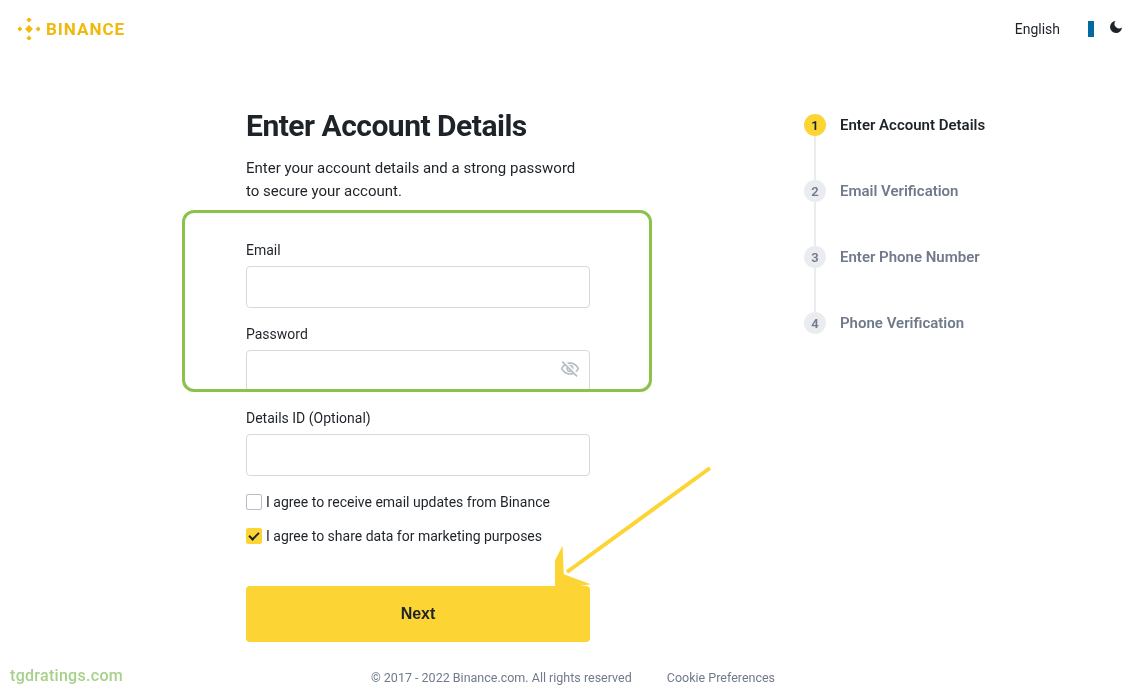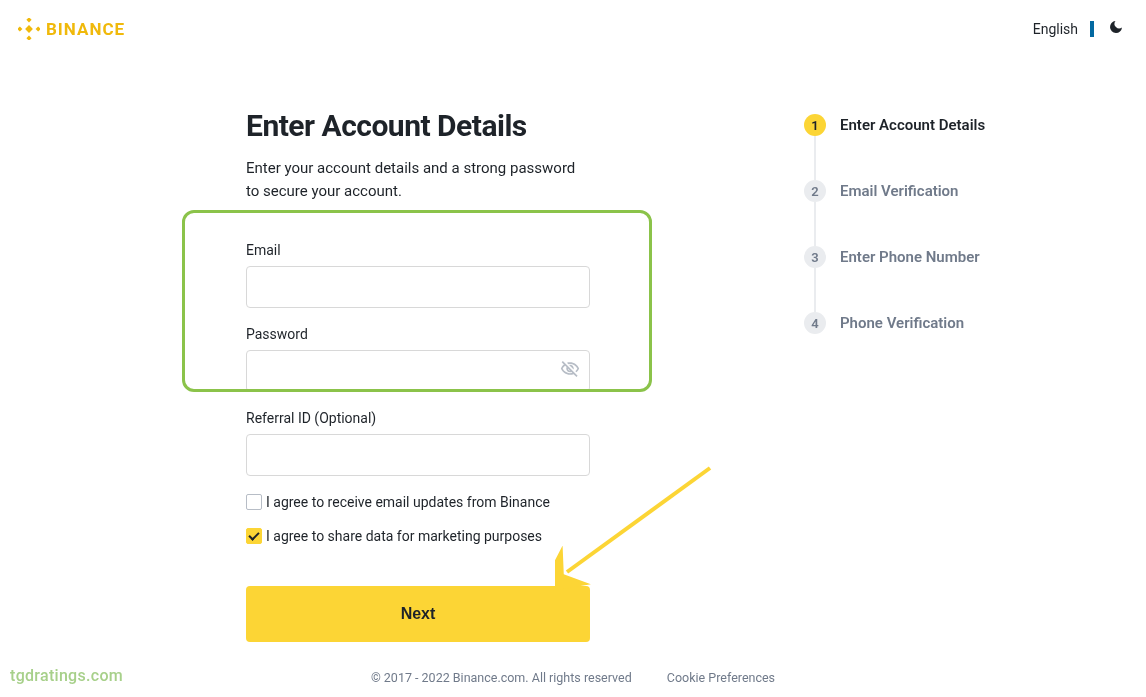--- a/index.html
+++ b/index.html
@@ -30,22 +30,22 @@
   .logo svg { display: block; }
   .header-right {
     display: flex;
     align-items: center;
     gap: 14px;
   }
   .lang {
     font-size: 14px;
     color: #1e2329;
     cursor: pointer;
-    padding-right: 12px;
-    border-right: 4px solid #0369a1;
+    padding-right: 28px;
+    border-right: 6px solid #0369a1;
   }
   .theme-toggle { cursor: pointer; color: #1e2329; }
   .content {
     display: flex;
     padding: 50px 0 0 0;
   }
   .form-col {
     width: 590px;
     padding-left: 246px;
   }
@@ -244,21 +244,21 @@
         <input class="text-input" type="password" value="" style="">
         <span class="eye-icon">
           <svg width="20" height="20" viewBox="0 0 24 24" fill="currentColor">
             <path d="M12 6c3.79 0 7.17 2.13 8.82 5.5-.59 1.22-1.42 2.27-2.41 3.12l1.41 1.41c1.39-1.23 2.49-2.77 3.18-4.53C21.27 7.11 17 4 12 4c-1.27 0-2.49.2-3.64.57l1.65 1.65C10.66 6.09 11.32 6 12 6zm-1.07 1.14L13 9.21c.57.25 1.03.71 1.28 1.28l2.07 2.07c.08-.34.14-.7.14-1.07C16.5 9.01 14.48 7 12 7c-.37 0-.72.05-1.07.14zM2.01 3.87l2.68 2.68C3.06 7.83 1.77 9.53 1 11.5 2.73 15.89 7 19 12 19c1.52 0 2.98-.29 4.32-.82l3.42 3.42 1.41-1.41L3.42 2.45 2.01 3.87zm7.5 7.5l2.61 2.61c-.04.01-.08.02-.12.02-1.38 0-2.5-1.12-2.5-2.5 0-.05.01-.08.01-.13zm-3.4-3.4l1.75 1.75c-.23.55-.36 1.15-.36 1.78 0 2.48 2.02 4.5 4.5 4.5.63 0 1.23-.13 1.77-.36l.98.98c-.88.24-1.8.38-2.75.38-3.79 0-7.17-2.13-8.82-5.5.7-1.43 1.72-2.61 2.93-3.53z"></path>
           </svg>
         </span>
       </div>
     </div>
 
     <div class="field-group">
-      <label class="field-label">Referral ID (Optional)</label>
+      <label class="field-label">Details ID (Optional)</label>
       <input class="text-input" type="text" value="" style="">
     </div>
 
     <div class="check-row">
       <div class="cbox"></div>
       <span>I agree to receive email updates from Binance</span>
     </div>
 
     <div class="check-row">
       <div class="cbox checked"></div>

